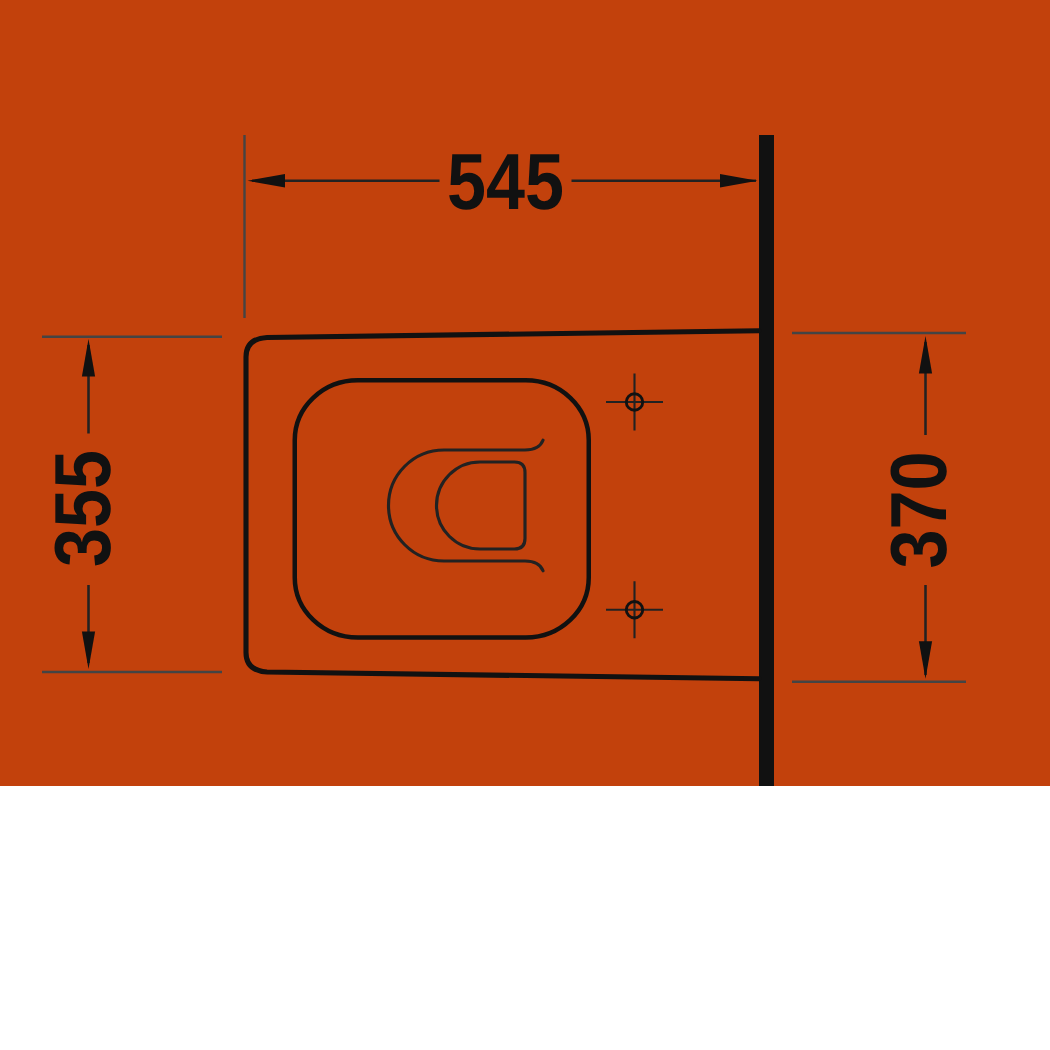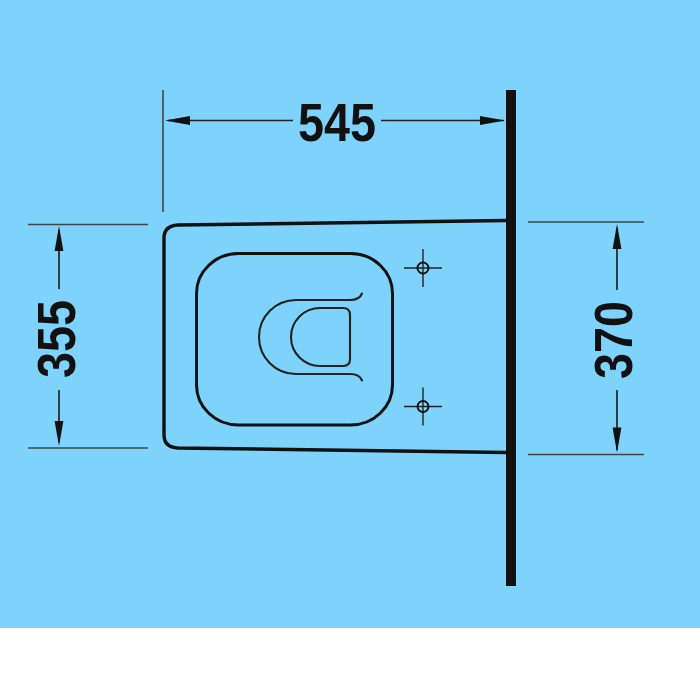--- a/index.html
+++ b/index.html
@@ -3,22 +3,22 @@
 <meta charset="utf-8">
 <style>
   html, body {
     margin: 0;
     padding: 0;
     background: #ffffff;
   }
   .canvas {
     position: relative;
     width: 700px;
-    height: 628px;
-    background: #7dd3fc;
+    height: 524px;
+    background: #c2410c;
     font-family: "Liberation Sans", sans-serif;
   }
   svg { display: block; }
   .dim-text {
     font-family: "Liberation Sans", sans-serif;
     font-weight: bold;
     font-size: 53px;
   }
   .thick-line   { stroke: #111111; stroke-width: 3.4; fill: none; stroke-linejoin: round; stroke-linecap: round; }
   .seat-line    { stroke: #111111; stroke-width: 3;   fill: none; }

